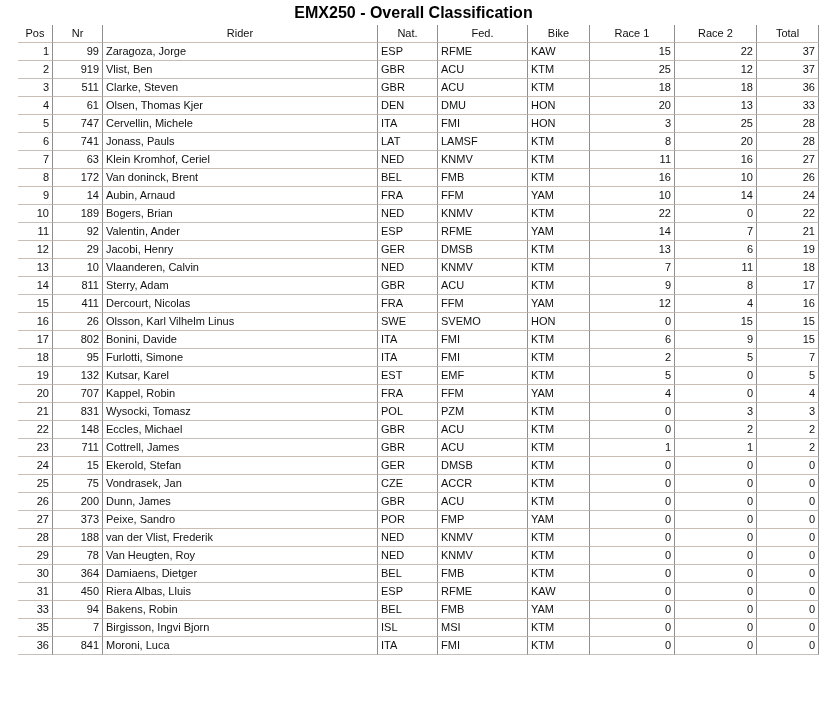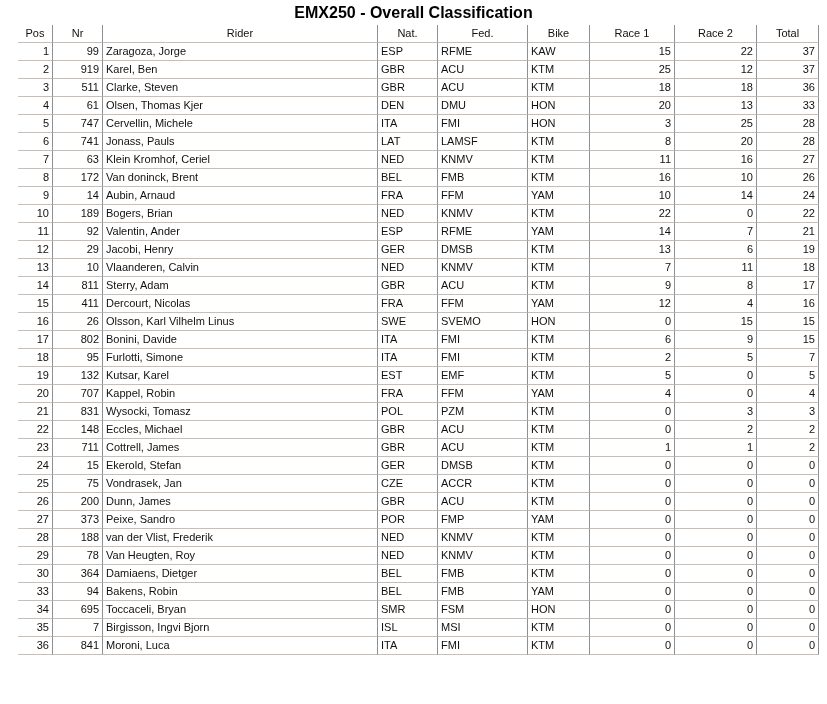--- a/index.html
+++ b/index.html
@@ -93,21 +93,21 @@
           <td class="al">ESP</td>
           <td class="al">RFME</td>
           <td class="al">KAW</td>
           <td class="ar">15</td>
           <td class="ar">22</td>
           <td class="ar">37</td>
         </tr>
         <tr>
           <td class="ar">2</td>
           <td class="ar">919</td>
-          <td class="al">Karel, Ben</td>
+          <td class="al">Vlist, Ben</td>
           <td class="al">GBR</td>
           <td class="al">ACU</td>
           <td class="al">KTM</td>
           <td class="ar">25</td>
           <td class="ar">12</td>
           <td class="ar">37</td>
         </tr>
         <tr>
           <td class="ar">3</td>
           <td class="ar">511</td>
@@ -410,42 +410,42 @@
           <td class="ar">364</td>
           <td class="al">Damiaens, Dietger</td>
           <td class="al">BEL</td>
           <td class="al">FMB</td>
           <td class="al">KTM</td>
           <td class="ar">0</td>
           <td class="ar">0</td>
           <td class="ar">0</td>
         </tr>
         <tr>
+          <td class="ar">31</td>
+          <td class="ar">450</td>
+          <td class="al">Riera Albas, Lluis</td>
+          <td class="al">ESP</td>
+          <td class="al">RFME</td>
+          <td class="al">KAW</td>
+          <td class="ar">0</td>
+          <td class="ar">0</td>
+          <td class="ar">0</td>
+        </tr>
+        <tr>
           <td class="ar">33</td>
           <td class="ar">94</td>
           <td class="al">Bakens, Robin</td>
           <td class="al">BEL</td>
           <td class="al">FMB</td>
           <td class="al">YAM</td>
           <td class="ar">0</td>
           <td class="ar">0</td>
           <td class="ar">0</td>
         </tr>
         <tr>
-          <td class="ar">34</td>
-          <td class="ar">695</td>
-          <td class="al">Toccaceli, Bryan</td>
-          <td class="al">SMR</td>
-          <td class="al">FSM</td>
-          <td class="al">HON</td>
-          <td class="ar">0</td>
-          <td class="ar">0</td>
-          <td class="ar">0</td>
-        </tr>
-        <tr>
           <td class="ar">35</td>
           <td class="ar">7</td>
           <td class="al">Birgisson, Ingvi Bjorn</td>
           <td class="al">ISL</td>
           <td class="al">MSI</td>
           <td class="al">KTM</td>
           <td class="ar">0</td>
           <td class="ar">0</td>
           <td class="ar">0</td>
         </tr>

